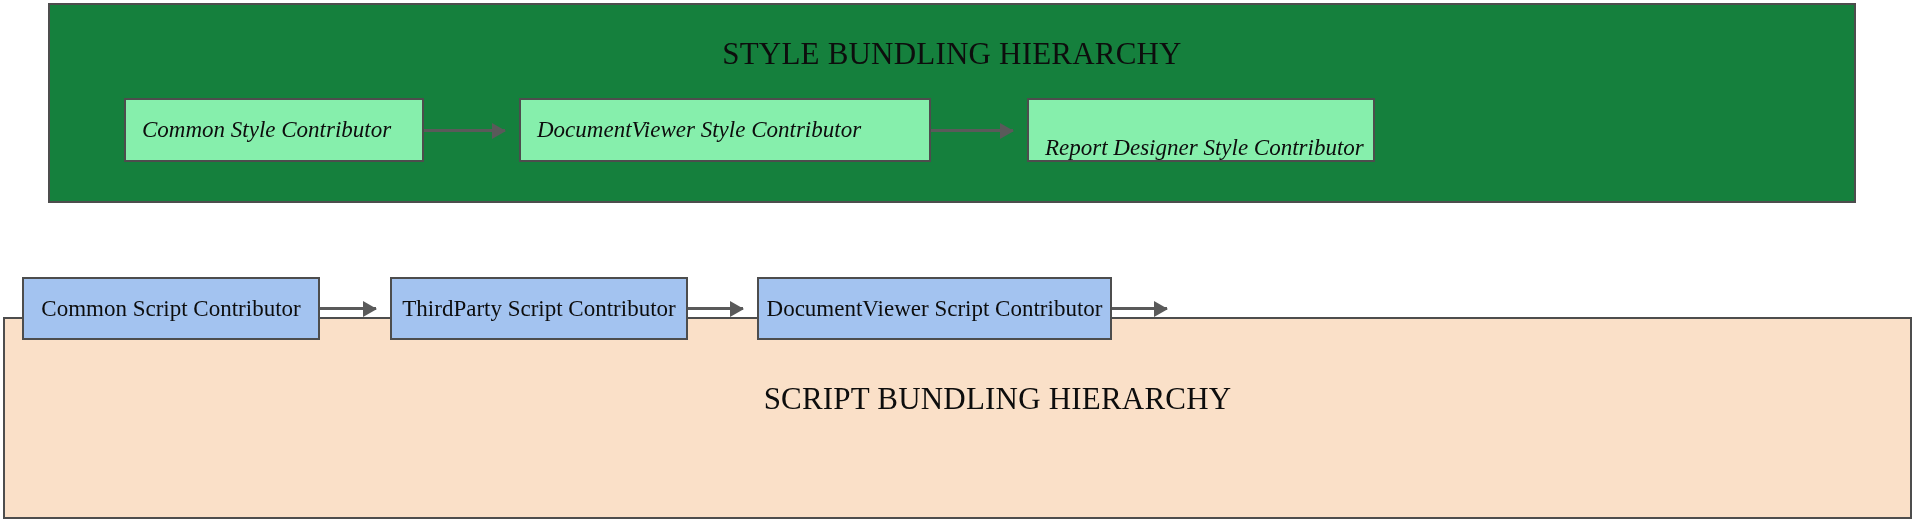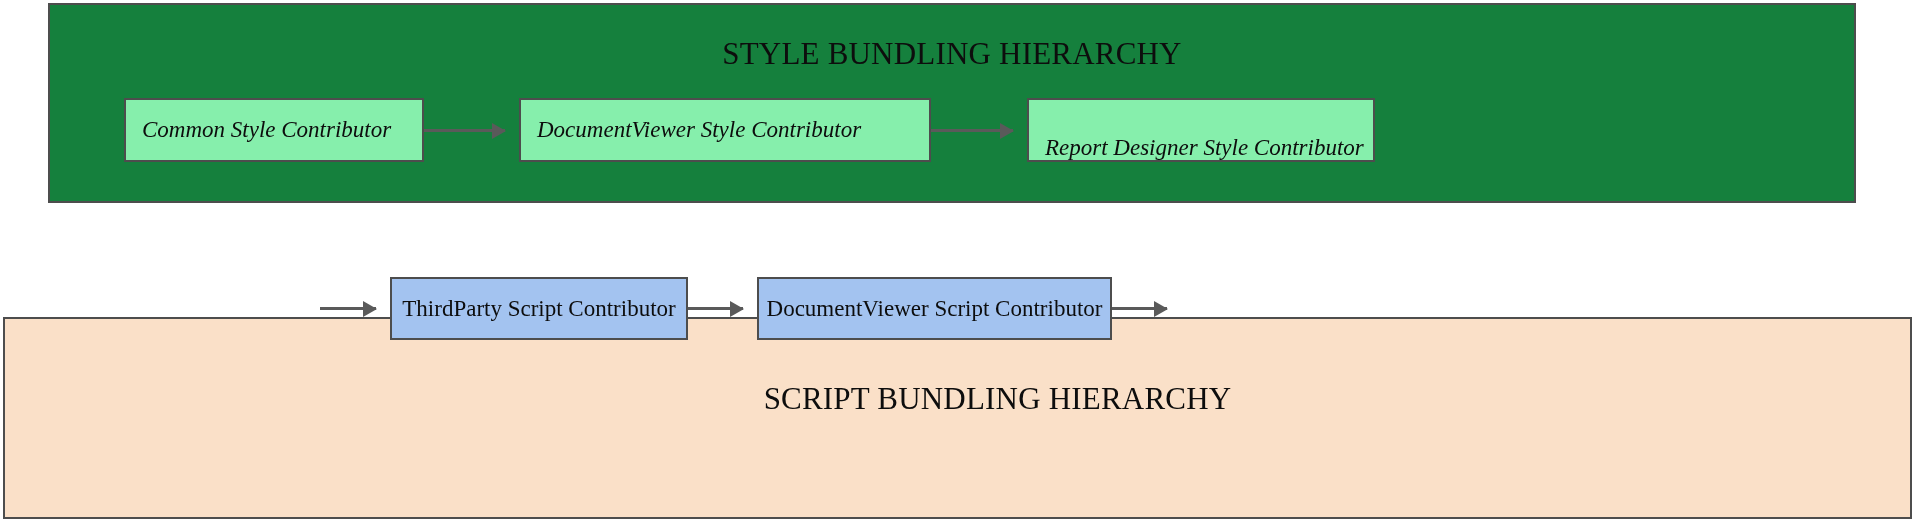--- a/index.html
+++ b/index.html
@@ -148,20 +148,23 @@
     <span class="arrowhead"></span>
   </div>
   <div class="edge" id="edge-style-2">
     <span class="arrowhead"></span>
   </div>
 
   <div class="cluster" id="script-cluster">
     <div class="cluster-title">SCRIPT BUNDLING HIERARCHY</div>
   </div>
 
+  <div class="node script-node" id="node-script-common">
+    <span>Common Script Contributor</span>
+  </div>
 
   <div class="node script-node" id="node-script-thirdparty">
     <span>ThirdParty Script Contributor</span>
   </div>
 
   <div class="node script-node" id="node-script-documentviewer">
     <span>DocumentViewer Script Contributor</span>
   </div>
 
 

